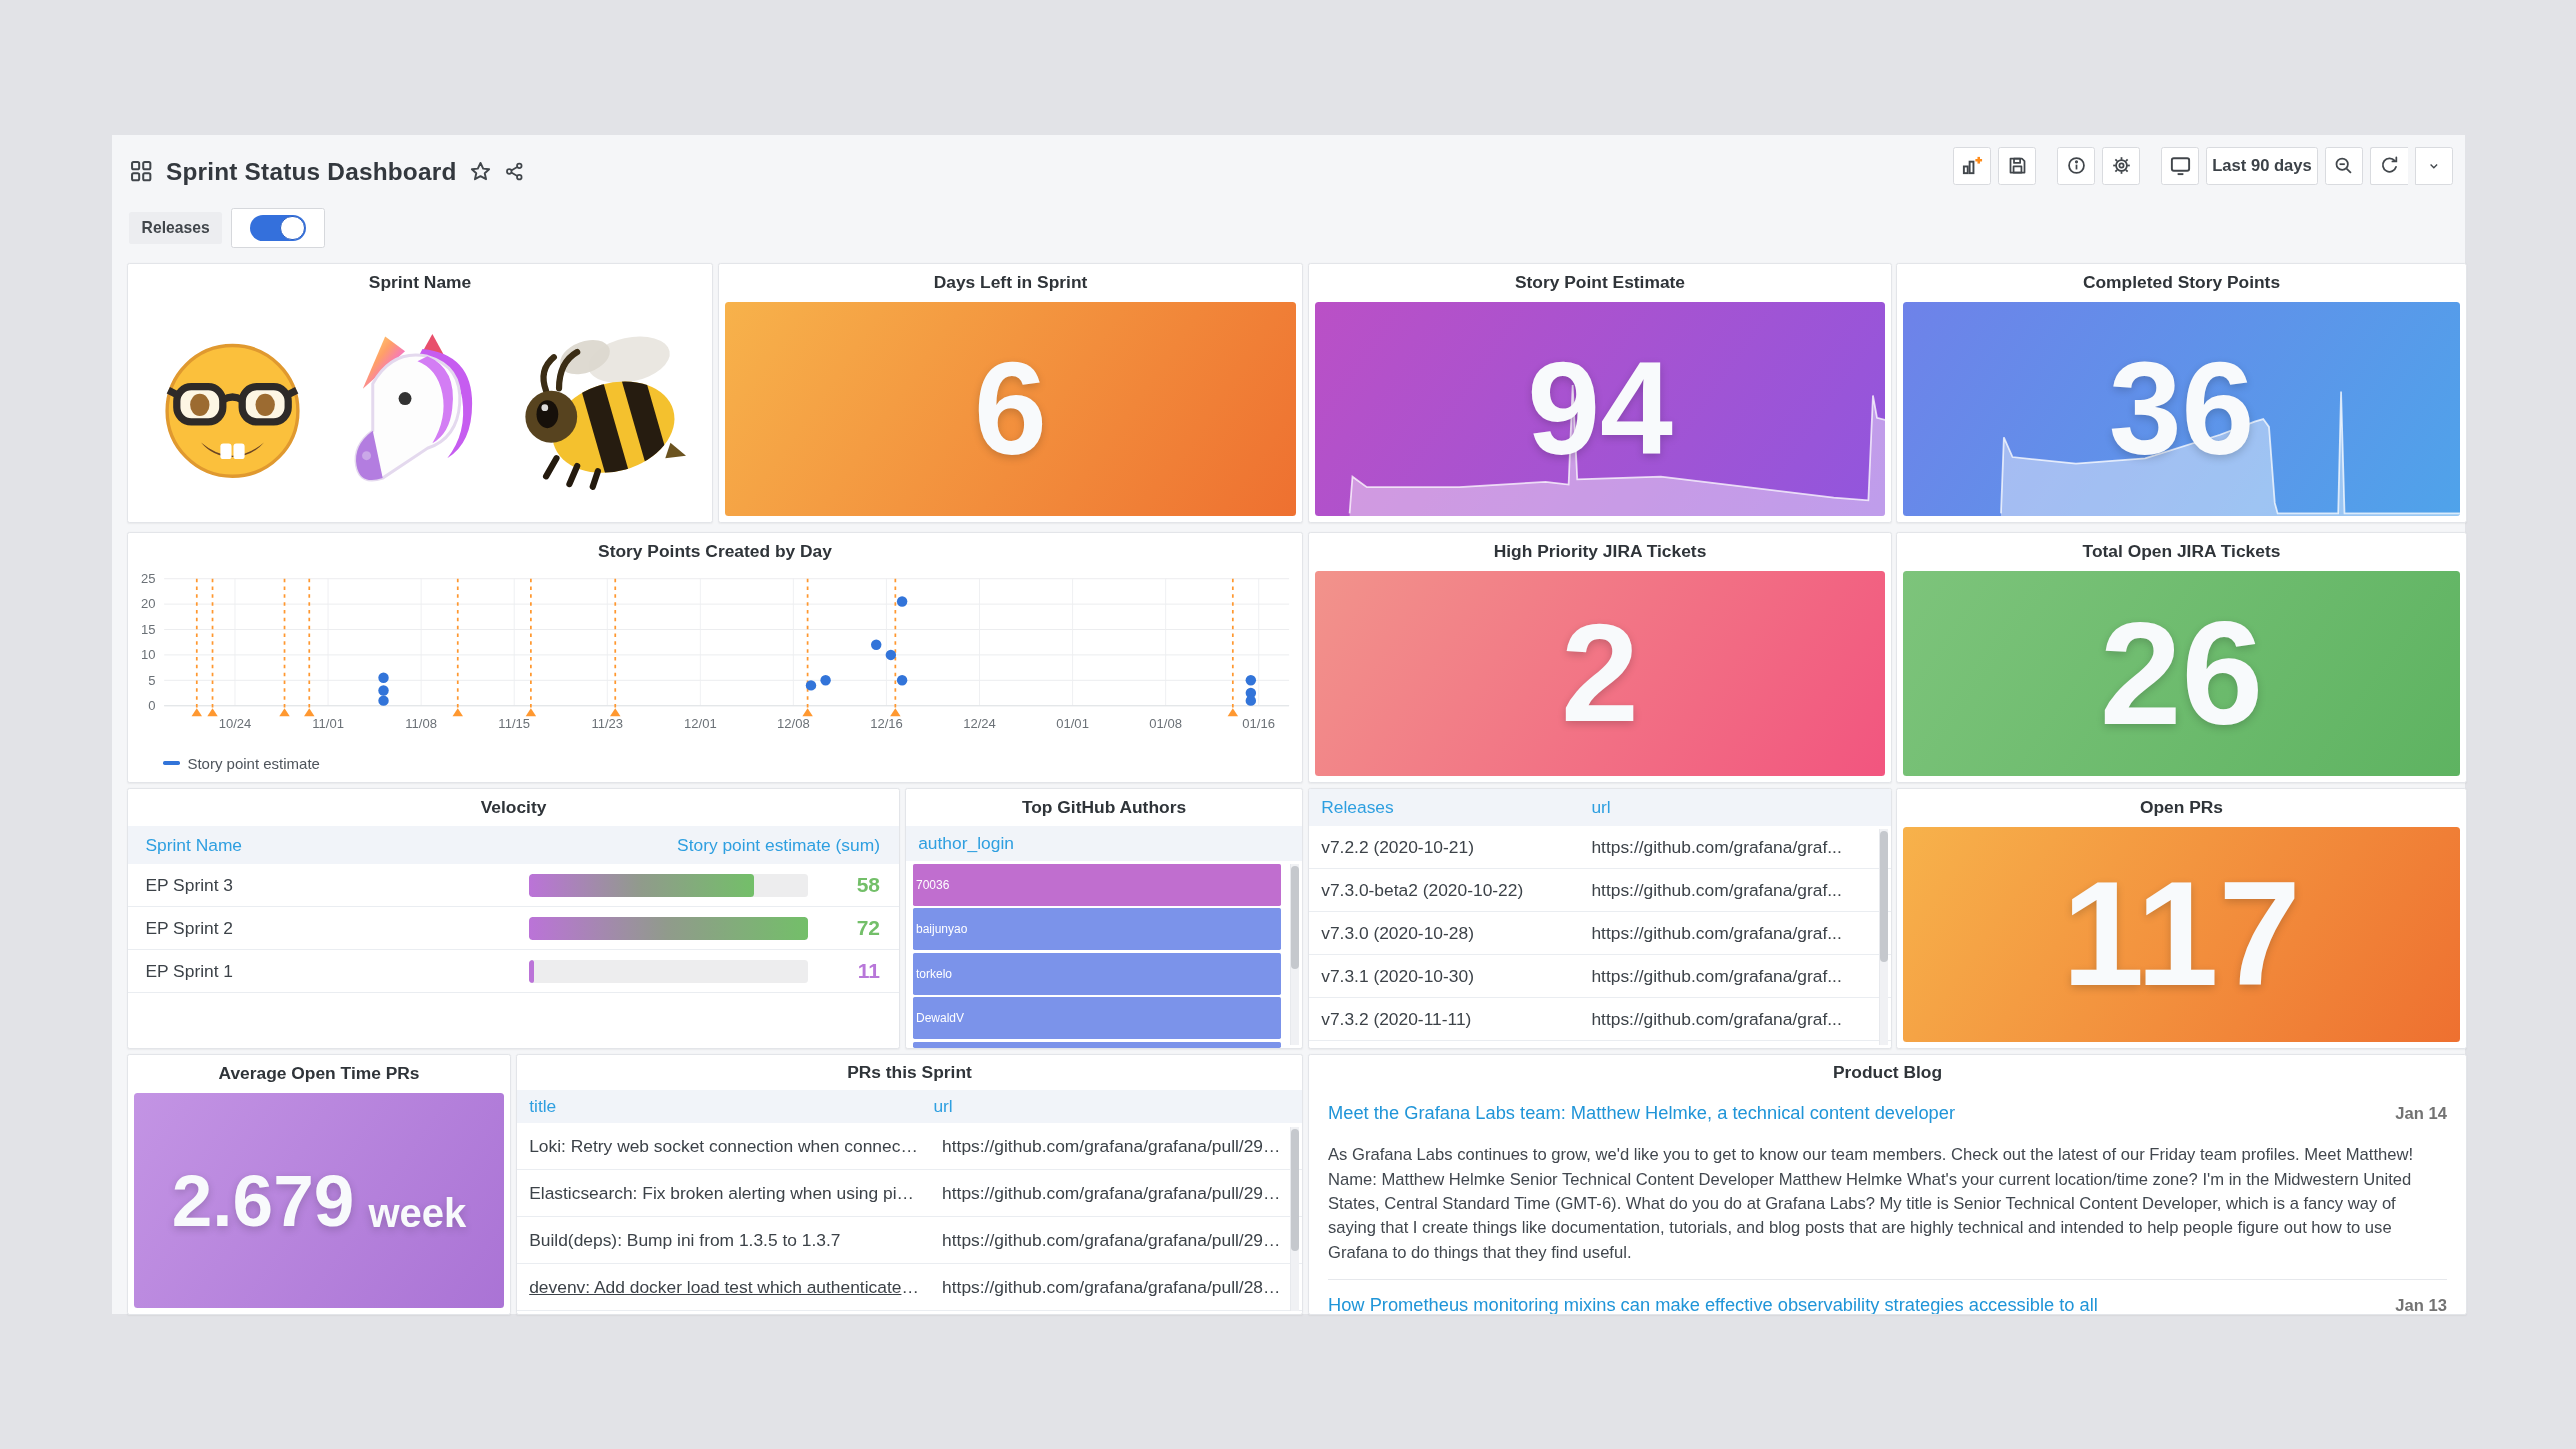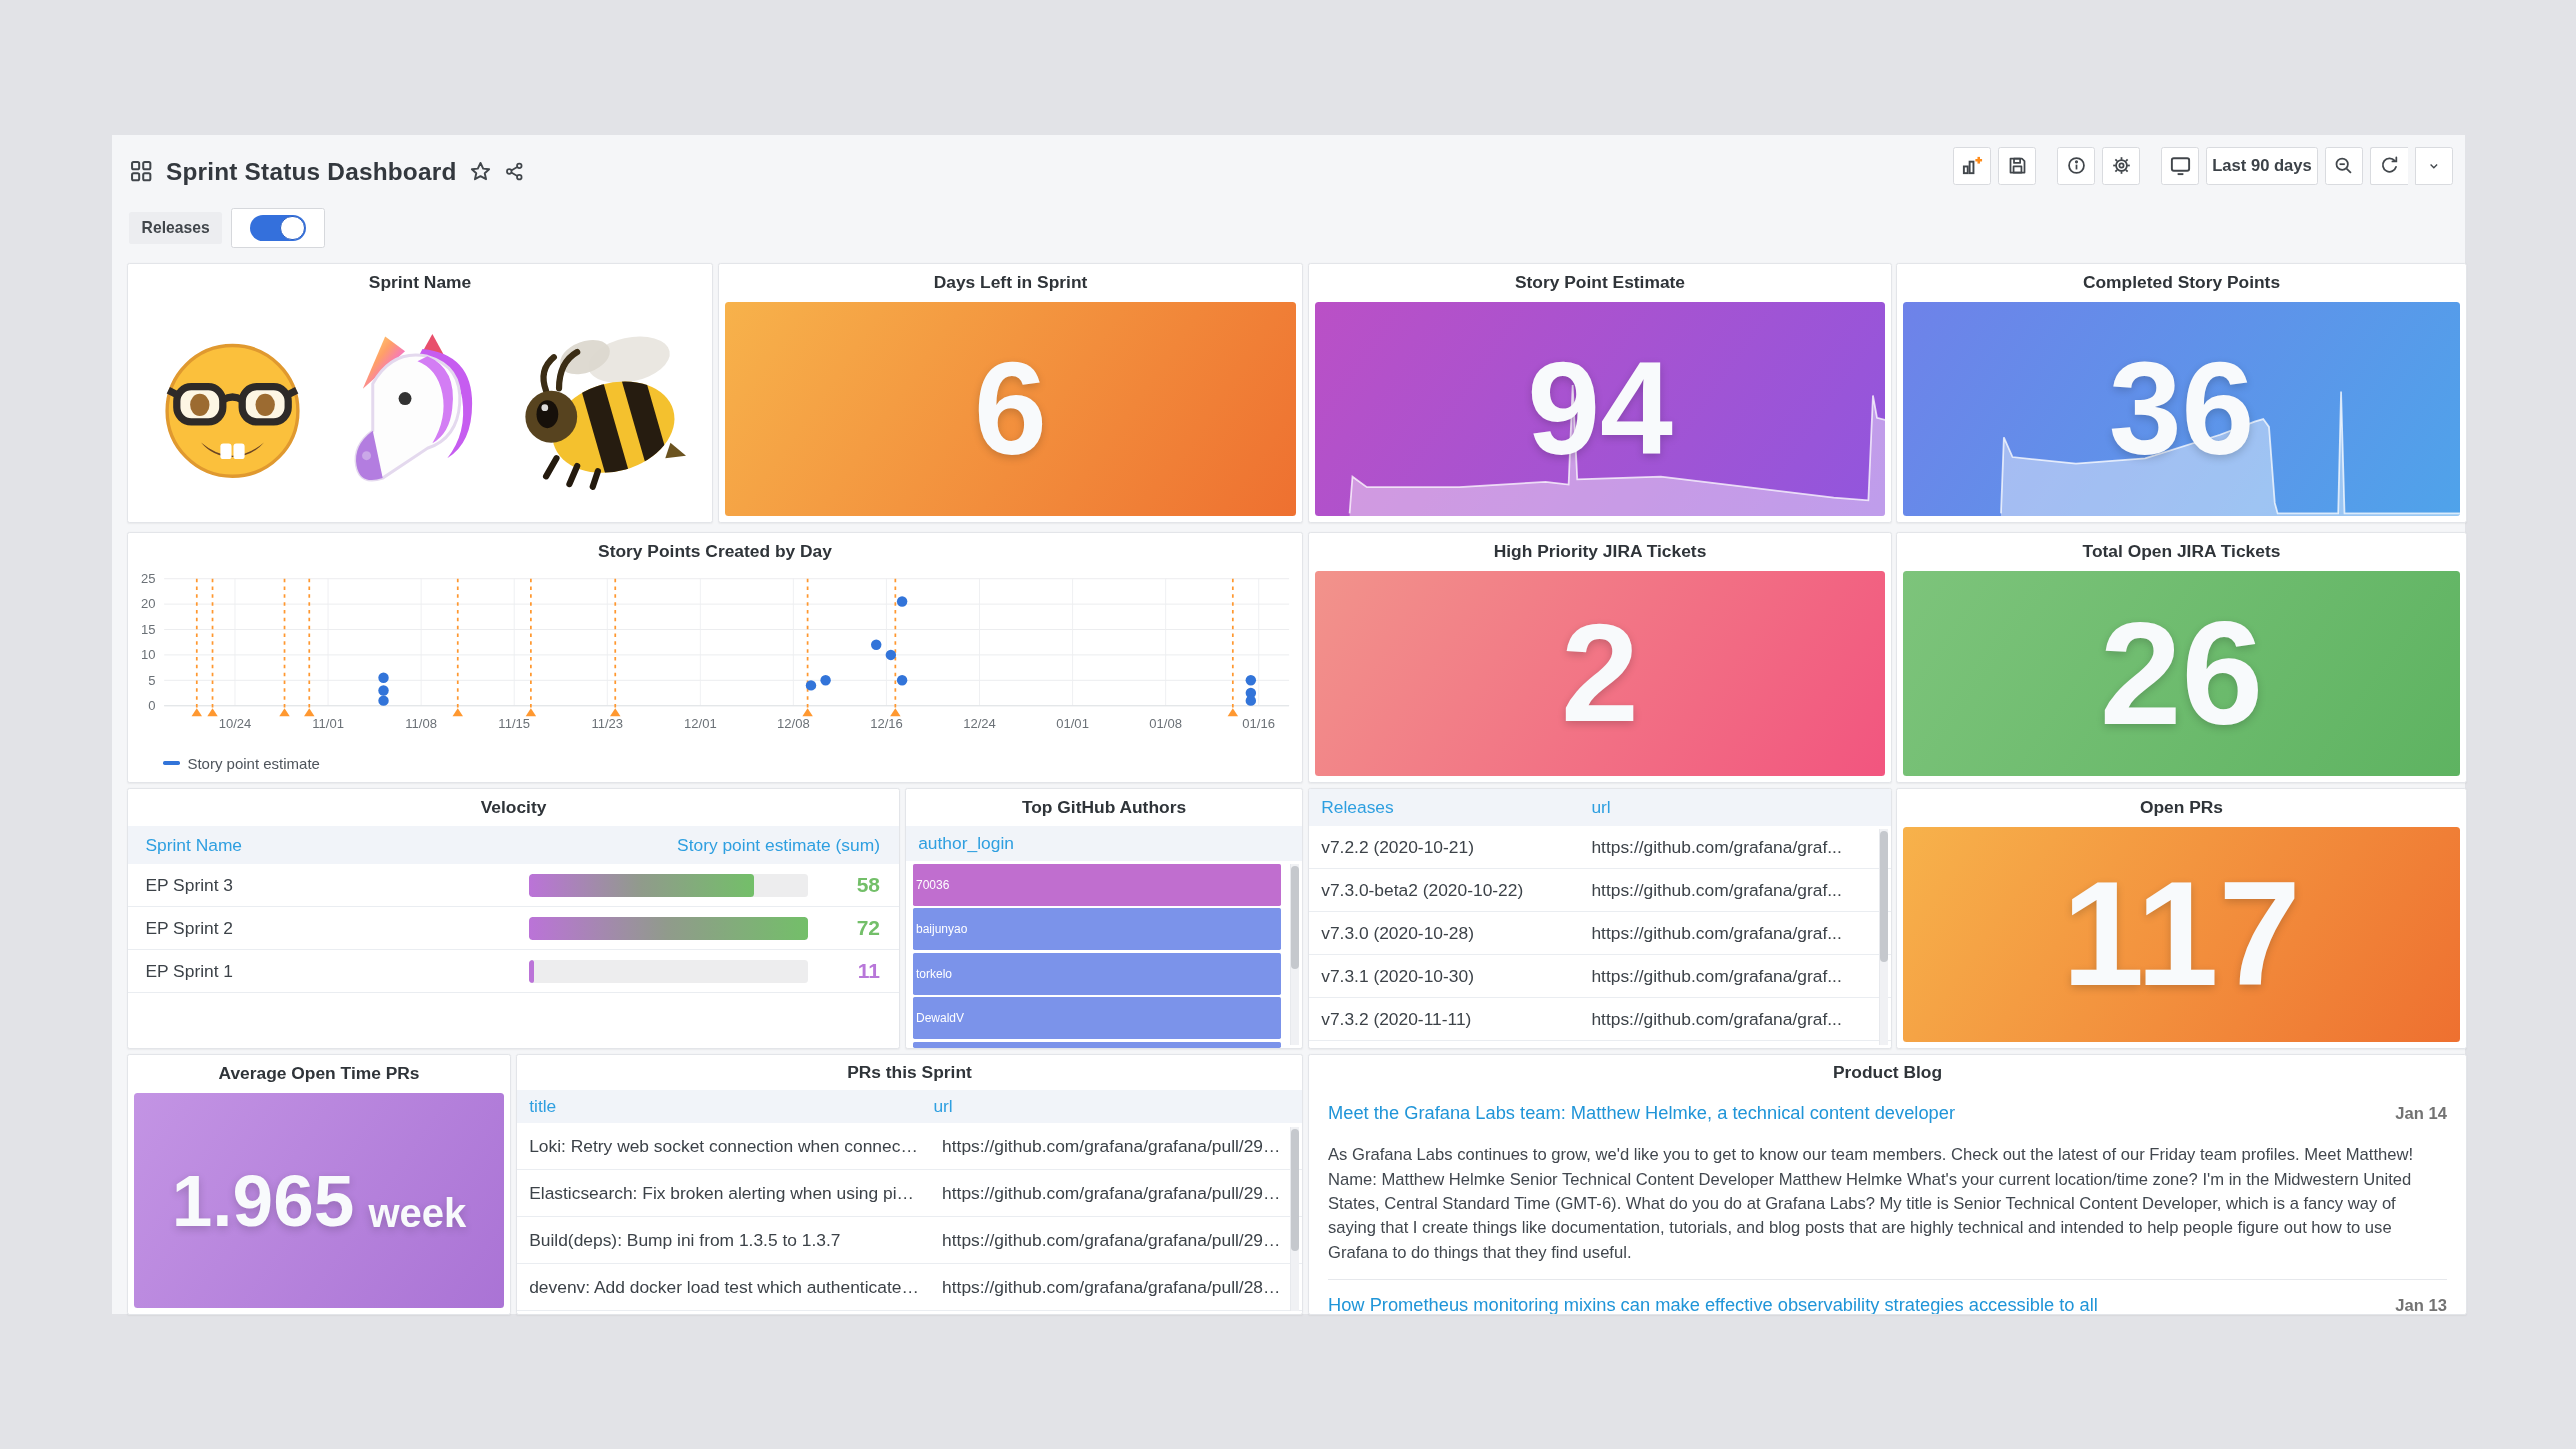--- a/index.html
+++ b/index.html
@@ -445,21 +445,21 @@
     <div class="panel" style="left:1784px;top:653px;width:569px;height:259px;">
       <div class="ptitle">Open PRs</div>
       <div class="stat-bg" id="bg-openprs" style="background: linear-gradient(125deg, rgb(247, 178, 75) 0%, rgb(238, 112, 48) 100%);">
         <span class="stat-num" style="font-size:148px;">117</span>
       </div>
     </div>
 
     <div class="panel" style="left:15px;top:919px;width:382px;height:259px;">
       <div class="ptitle">Average Open Time PRs</div>
       <div class="stat-bg" id="bg-avg" style="background: linear-gradient(125deg, rgb(195, 148, 228) 0%, rgb(170, 115, 213) 100%);">
-        <span class="stat-num" style="font-size:73px;">1.965</span>
+        <span class="stat-num" style="font-size:73px;">2.679</span>
         <span class="stat-num" style="font-size:40px;margin-left:14px;margin-top:26px;">week</span>
       </div>
     </div>
 
     <div class="panel" style="left:404px;top:919px;width:785px;height:259px;">
       <div class="ptitle" style="height:35px;">PRs this Sprint</div>
       <div class="thead" style="height:33px;">
         <div class="cell" style="width:392px;padding-left:12.2px;">title</div>
         <div class="cell" style="flex:1;padding-left:12.2px;">url</div>
       </div>
@@ -470,21 +470,21 @@
           </div>
           <div class="trow" style="height: 47px;">
             <div class="cell" style="width: 392px; padding-left: 12.2px; padding-right: 8.7px;">Elasticsearch: Fix broken alerting when using pipe...</div>
             <div class="cell" style="flex: 1 1 0%; padding-left: 12.2px; padding-right: 21px;">https://github.com/grafana/grafana/pull/29903</div>
           </div>
           <div class="trow" style="height: 47px;">
             <div class="cell" style="width: 392px; padding-left: 12.2px; padding-right: 8.7px;">Build(deps): Bump ini from 1.3.5 to 1.3.7</div>
             <div class="cell" style="flex: 1 1 0%; padding-left: 12.2px; padding-right: 21px;">https://github.com/grafana/grafana/pull/29787</div>
           </div>
           <div class="trow" style="height: 47px;">
-            <div class="cell" style="width: 392px; padding-left: 12.2px; padding-right: 8.7px;">devenv: Add docker load test which authenticates...</div>
+            <div class="cell" style="width: 392px; padding-left: 12.2px; padding-right: 8.7px; text-decoration: underline;">devenv: Add docker load test which authenticates...</div>
             <div class="cell" style="flex: 1 1 0%; padding-left: 12.2px; padding-right: 21px;">https://github.com/grafana/grafana/pull/28905</div>
           </div>
         </div>
       <div class="sbar" style="top:72px;bottom:3.5px;right:2.6px;">
           <div class="sthumb" style="top:1.7px;height:122px;"></div>
         </div>
     </div>
 
     <div class="panel" style="left:1196px;top:919px;width:1157px;height:259px;">
       <div class="ptitle" style="height:35px;">Product Blog</div>

